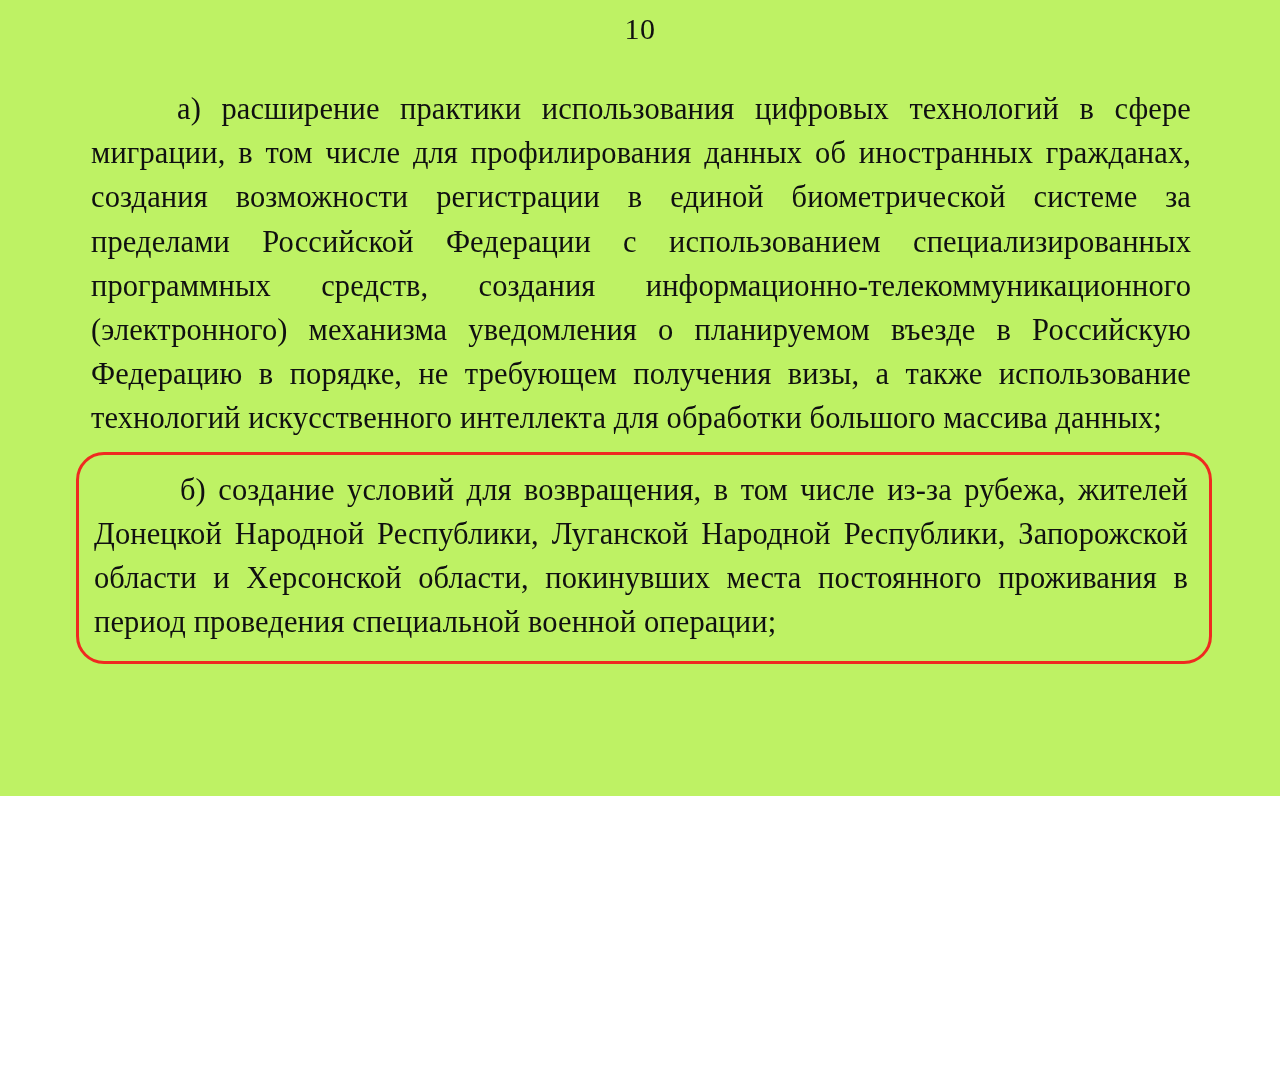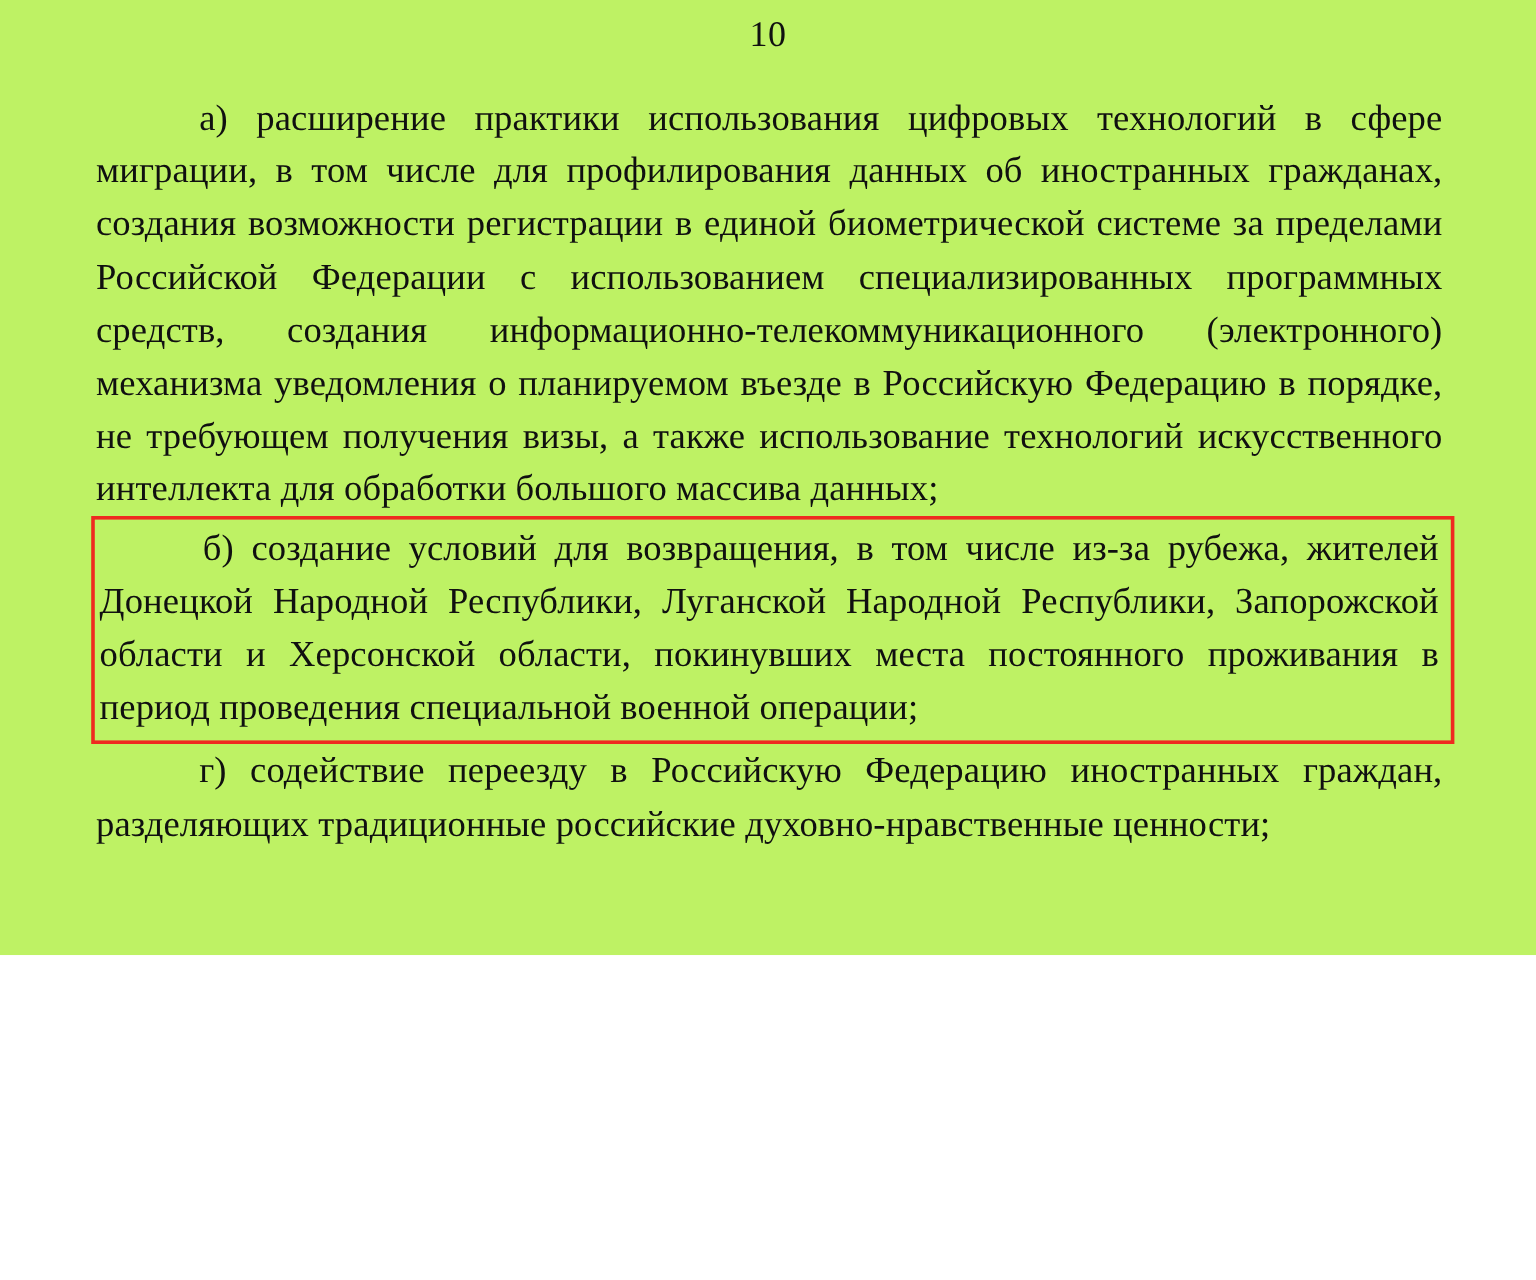--- a/index.html
+++ b/index.html
@@ -23,21 +23,21 @@
     line-height: 1;
     padding-top: 14px;
     letter-spacing: 0.5px;
   }
   .body-text {
     margin: 0;
     padding: 0 78px 0 80px;
     padding-top: 32px;
   }
   p.para {
-    margin: 0;
+    margin: 11px;
     font-size: 30.5px;
     line-height: 44.2px;
     text-align: justify;
     text-indent: 86px;
     word-spacing: 0px;
     letter-spacing: 0.1px;
   }
   
   .highlight-block {
     position: relative;
@@ -54,21 +54,20 @@
 <body>
 
 <div class="page">
 
   <div class="page-number">10</div>
 
   <div class="body-text">
 
     <p class="para">а) расширение практики использования цифровых технологий в сфере миграции, в том числе для профилирования данных об иностранных гражданах, создания возможности регистрации в единой биометрической системе за пределами Российской Федерации с использованием специализированных программных средств, создания информационно-телекоммуникационного (электронного) механизма уведомления о планируемом въезде в Российскую Федерацию в порядке, не требующем получения визы, а также использование технологий искусственного интеллекта для обработки большого массива данных;</p>
 
-    <div class="highlight-block" style="border-color: rgb(239, 42, 32);">
+    <div class="highlight-block" style="border-color: rgb(239, 42, 32); border-radius: 28px;">
       <p class="para">б) создание условий для возвращения, в том числе из-за рубежа, жителей Донецкой Народной Республики, Луганской Народной Республики, Запорожской области и Херсонской области, покинувших места постоянного проживания в период проведения специальной военной операции;</p>
     </div>
 
 
-    <p class="para">г) содействие переезду в Российскую Федерацию иностранных граждан, разделяющих традиционные российские духовно-нравственные ценности;</p>
 
   </div>
 </div>
 
 </body></html>

